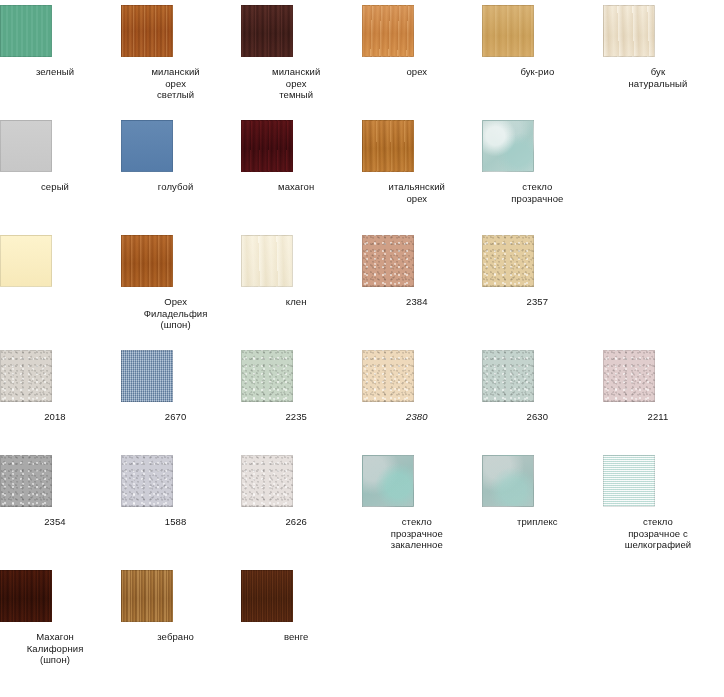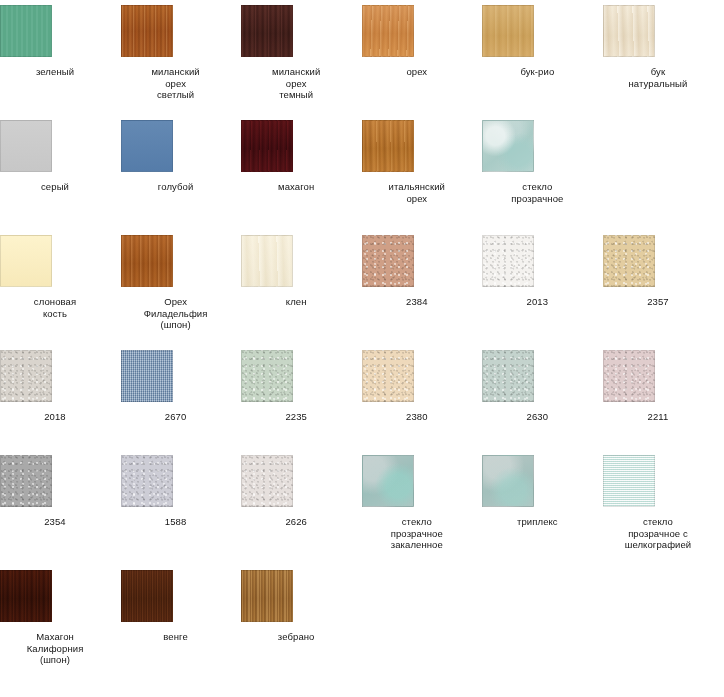--- a/index.html
+++ b/index.html
@@ -381,22 +381,20 @@
         <div class="chip-label" style="white-space: pre-line;">стекло
 прозрачное</div>
       </div>
     </div>
     <div class="swatch-row row-h-tall">
       <div class="swatch-cell">
         <div class="chip-wrap">
           <div class="chip tex-ivory" title="слоновая
 кость"></div>
         </div>
-        <div class="chip-label" style="white-space: pre-line;">слоновая
-кость</div>
       </div>
       <div class="swatch-cell">
         <div class="chip-wrap">
           <div class="chip tex-phil-walnut" title="Орех
 Филадельфия
 (шпон)"></div>
         </div>
         <div class="chip-label" style="white-space: pre-line;">Орех
 Филадельфия
 (шпон)</div>
@@ -408,26 +406,20 @@
         <div class="chip-label" style="white-space: pre-line;">клен</div>
       </div>
       <div class="swatch-cell">
         <div class="chip-wrap">
           <div class="chip tex-speckle tex-2384" title="2384"></div>
         </div>
         <div class="chip-label" style="white-space: pre-line;">2384</div>
       </div>
       <div class="swatch-cell">
         <div class="chip-wrap">
-          <div class="chip tex-speckle tex-2013" title="2013"></div>
-        </div>
-        <div class="chip-label" style="white-space: pre-line;">2013</div>
-      </div>
-      <div class="swatch-cell">
-        <div class="chip-wrap">
           <div class="chip tex-speckle tex-2357" title="2357"></div>
         </div>
         <div class="chip-label" style="white-space: pre-line;">2357</div>
       </div>
     </div>
     <div class="swatch-row row-h-short">
       <div class="swatch-cell">
         <div class="chip-wrap">
           <div class="chip tex-speckle tex-2018" title="2018"></div>
         </div>
@@ -442,21 +434,21 @@
       <div class="swatch-cell">
         <div class="chip-wrap">
           <div class="chip tex-speckle tex-2235" title="2235"></div>
         </div>
         <div class="chip-label" style="white-space: pre-line;">2235</div>
       </div>
       <div class="swatch-cell">
         <div class="chip-wrap">
           <div class="chip tex-speckle tex-2380" title="2380"></div>
         </div>
-        <div class="chip-label" style="white-space: pre-line;">2380</div>
+        <div class="chip-label" style="white-space: pre-line; font-style: italic;">2380</div>
       </div>
       <div class="swatch-cell">
         <div class="chip-wrap">
           <div class="chip tex-speckle tex-2630" title="2630"></div>
         </div>
         <div class="chip-label" style="white-space: pre-line;">2630</div>
       </div>
       <div class="swatch-cell">
         <div class="chip-wrap">
           <div class="chip tex-speckle tex-2211" title="2211"></div>
@@ -516,27 +508,27 @@
           <div class="chip tex-mah-cal" title="Махагон
 Калифорния
 (шпон)"></div>
         </div>
         <div class="chip-label" style="white-space: pre-line;">Махагон
 Калифорния
 (шпон)</div>
       </div>
       <div class="swatch-cell">
         <div class="chip-wrap">
+          <div class="chip tex-zebrano" title="зебрано"></div>
+        </div>
+        <div class="chip-label" style="white-space: pre-line;">зебрано</div>
+      </div>
+      <div class="swatch-cell">
+        <div class="chip-wrap">
           <div class="chip tex-wenge" title="венге"></div>
         </div>
         <div class="chip-label" style="white-space: pre-line;">венге</div>
-      </div>
-      <div class="swatch-cell">
-        <div class="chip-wrap">
-          <div class="chip tex-zebrano" title="зебрано"></div>
-        </div>
-        <div class="chip-label" style="white-space: pre-line;">зебрано</div>
       </div>
       <div class="swatch-cell"></div>
       <div class="swatch-cell"></div>
       <div class="swatch-cell"></div>
     </div>
   </div>
 
 </body></html>

